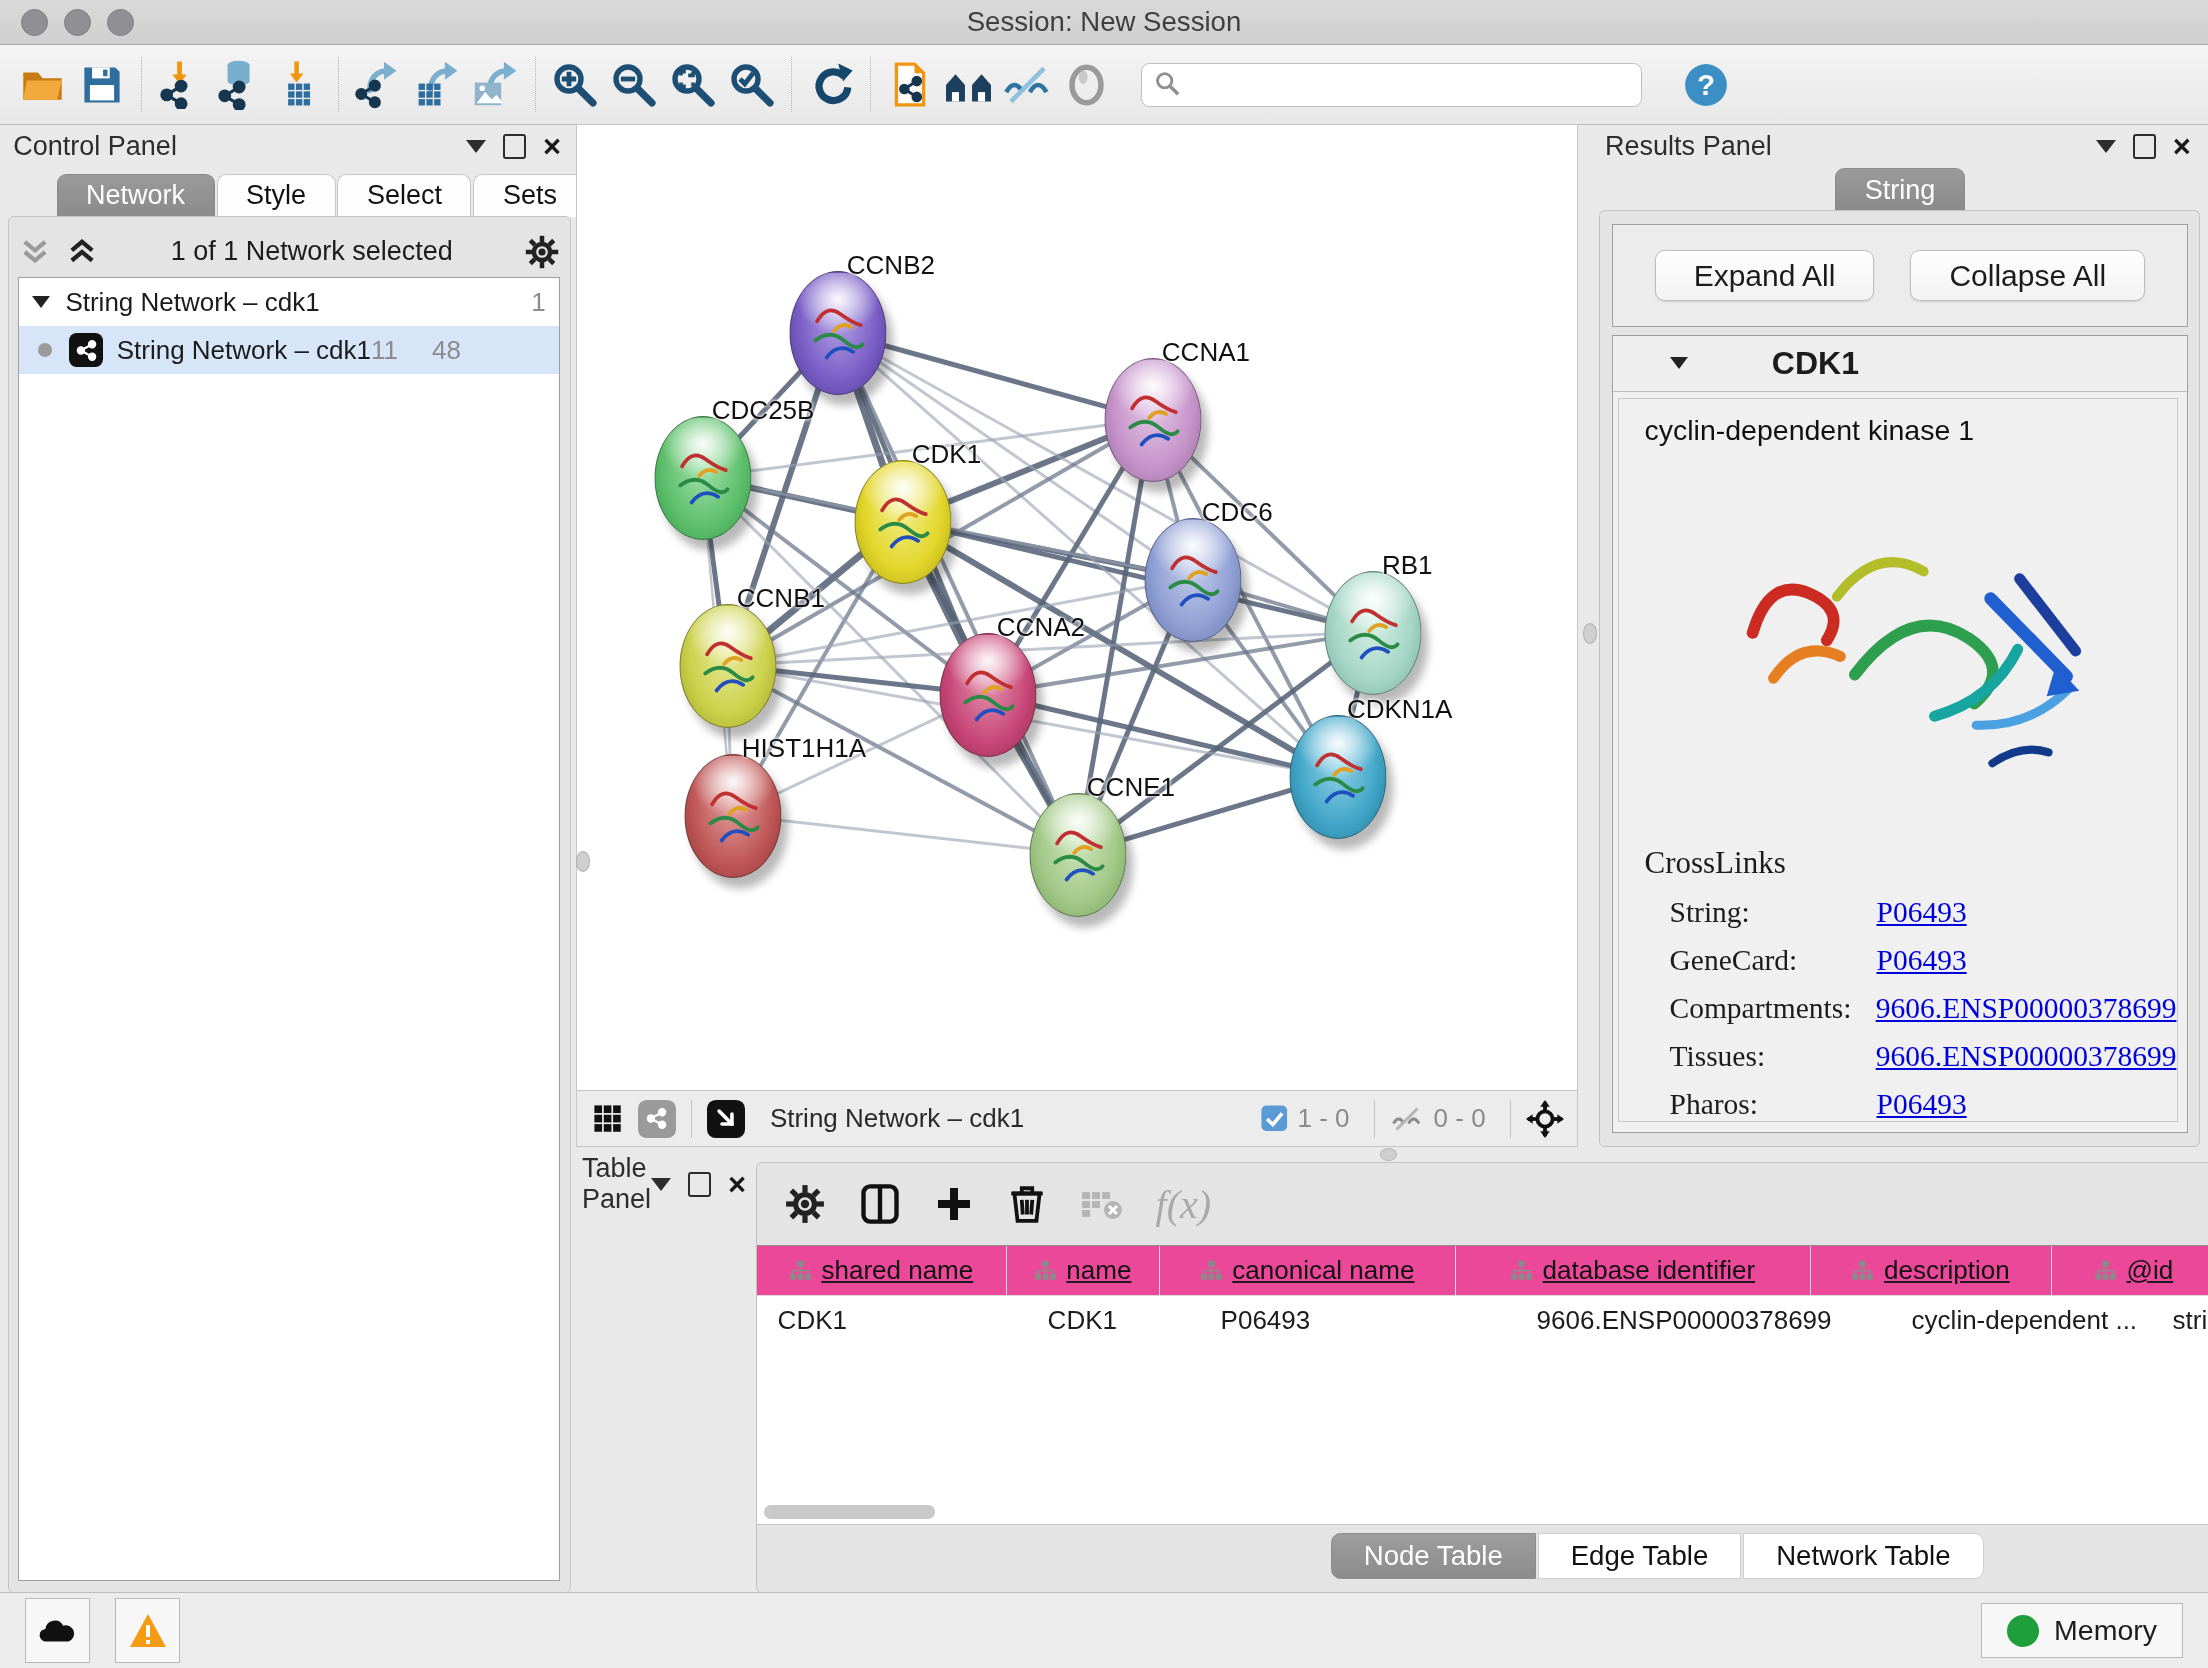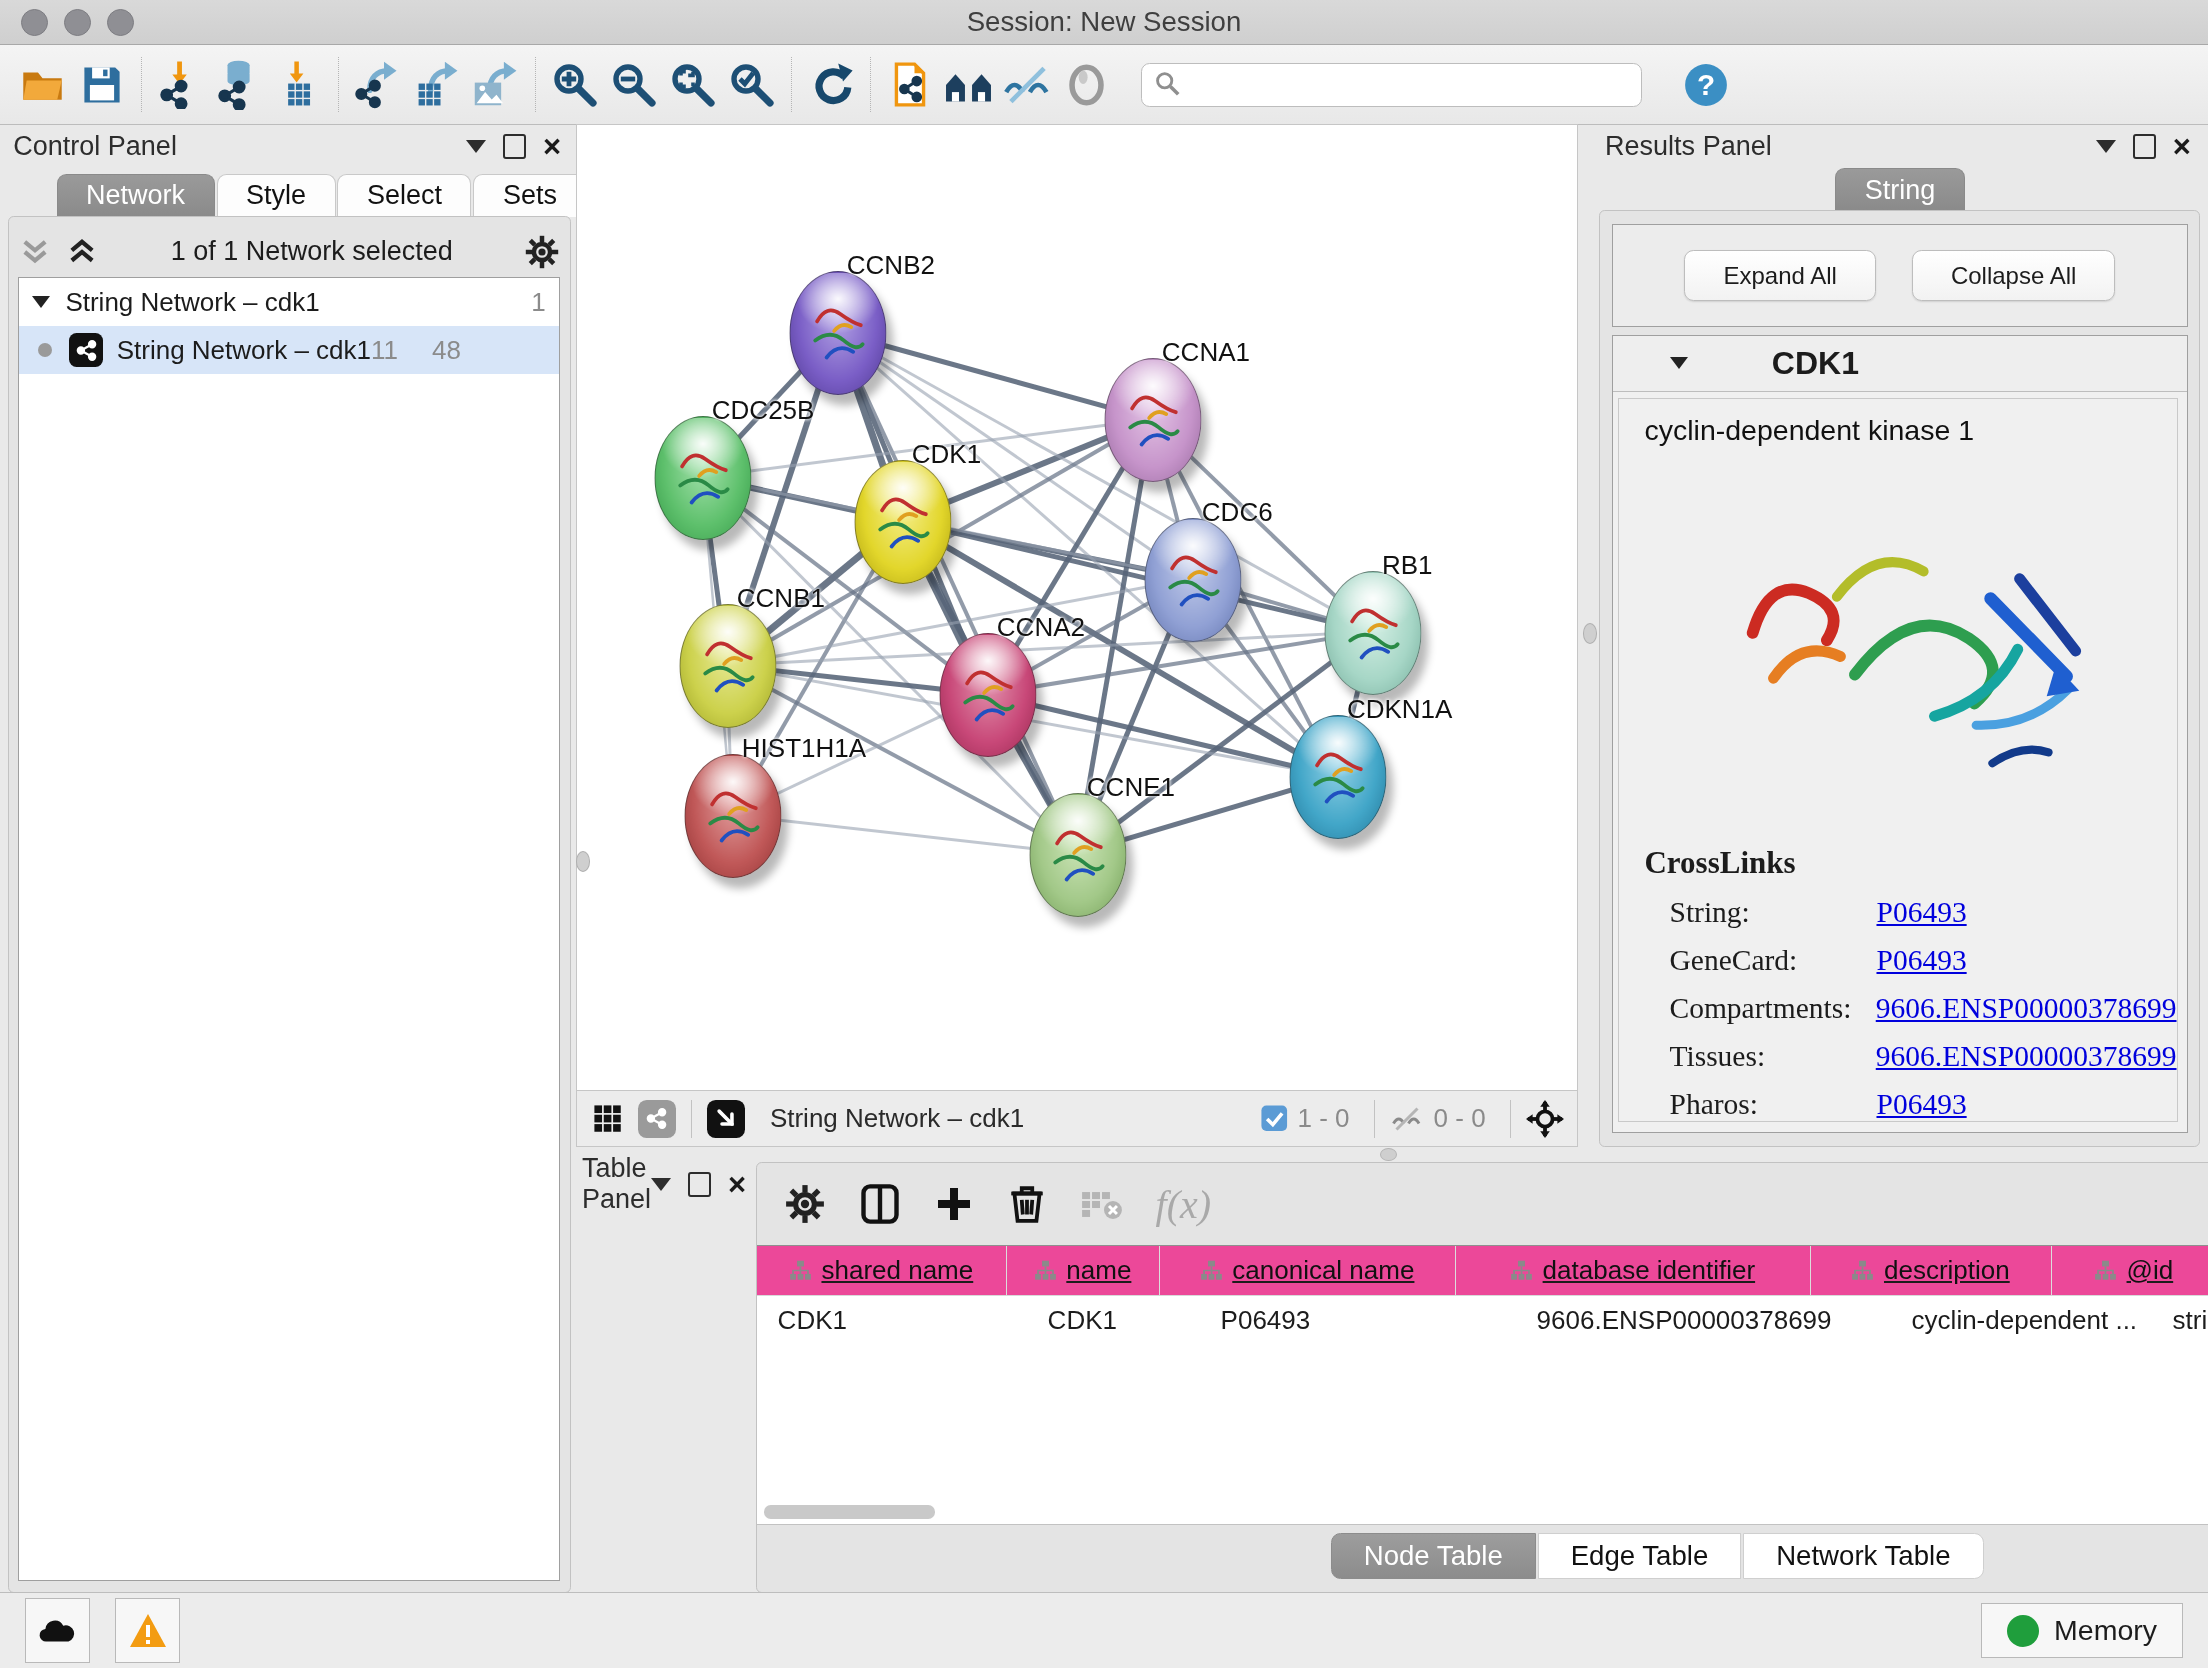--- a/index.html
+++ b/index.html
@@ -74,30 +74,30 @@
   .chip{width:38px;height:38px;border-radius:8.6px;display:flex;align-items:center;justify-content:center;}
   .chip.black{background:#111;}
   .chip.gray{background:#9a9a9a;}
 
   
   .results{width:601px;display:flex;flex-direction:column;}
   .rp-tabrow{display:flex;justify-content:center;}
   .rp-body{flex:1;background:#e4e4e4;border:1px solid #c2c2c2;border-radius:5.7px;margin-top:-1px;padding:13.3px 11.4px;display:flex;flex-direction:column;}
   .rp-actions{border:1px solid #9f9f9f;background:#ececec;padding:25px 0;display:flex;justify-content:center;gap:36px;}
   .btn{background:linear-gradient(#ffffff,#f2f2f2);border:1px solid #bdbdbd;border-radius:9.5px;height:49px;
-       padding:0 38px;font-size:24px;display:flex;align-items:center;box-shadow:0 1px 1.9px rgba(0,0,0,.12);}
+       padding:0 38px;font-size:30px;display:flex;align-items:center;box-shadow:0 1px 1.9px rgba(0,0,0,.12);}
   .gene-card{border:1px solid #9f9f9f;background:#f0f0f0;margin-top:7.6px;flex:1;display:flex;flex-direction:column;overflow:hidden;}
   .gene-head{height:55px;display:flex;align-items:center;border-bottom:1px solid #bdbdbd;background:#eee;}
   .gene-head .tri-down{margin:0 0 0 57px;}
   .gene-name{font-size:32px;font-weight:700;margin-left:84px;}
   .gene-body{flex:1;border:1px solid #c9c9c9;margin:5.7px 9.5px 9.5px 5.7px;padding:15px 0 0 25px;position:relative;background:#f0f0f0;}
   .gene-desc{font-size:28.5px;color:#111;}
   .ribbon{margin:38px auto 0;display:block;}
   .crosslinks{font-family:"Liberation Serif",serif;margin-top:46px;}
-  .crosslinks .cl-title{font-size:31px;font-weight:700;}
+  .crosslinks .cl-title{font-size:31px;font-weight:400;}
   .cl-row{display:flex;font-size:29.5px;margin-top:15px;}
   .cl-row .cl-label{width:207px;margin-left:25px;}
   .cl-row a{color:#0000dd;text-decoration:underline;}
 
   
   .splitter-h{height:15px;display:flex;align-items:center;justify-content:center;}
   .splitter-h i{width:15px;height:11.4px;border-radius:50%;background:#cfcfcf;border:1px solid #b5b5b5;}
   .table-panel{flex:1;display:flex;flex-direction:row;min-height:0;}
   .tp-body{flex:1;background:#e4e4e4;border:1px solid #c2c2c2;border-radius:5.7px;display:flex;flex-direction:column;padding:0 0 5.7px;}
   .tp-toolbar{height:82px;display:flex;align-items:center;gap:32px;padding:0 27px;}

